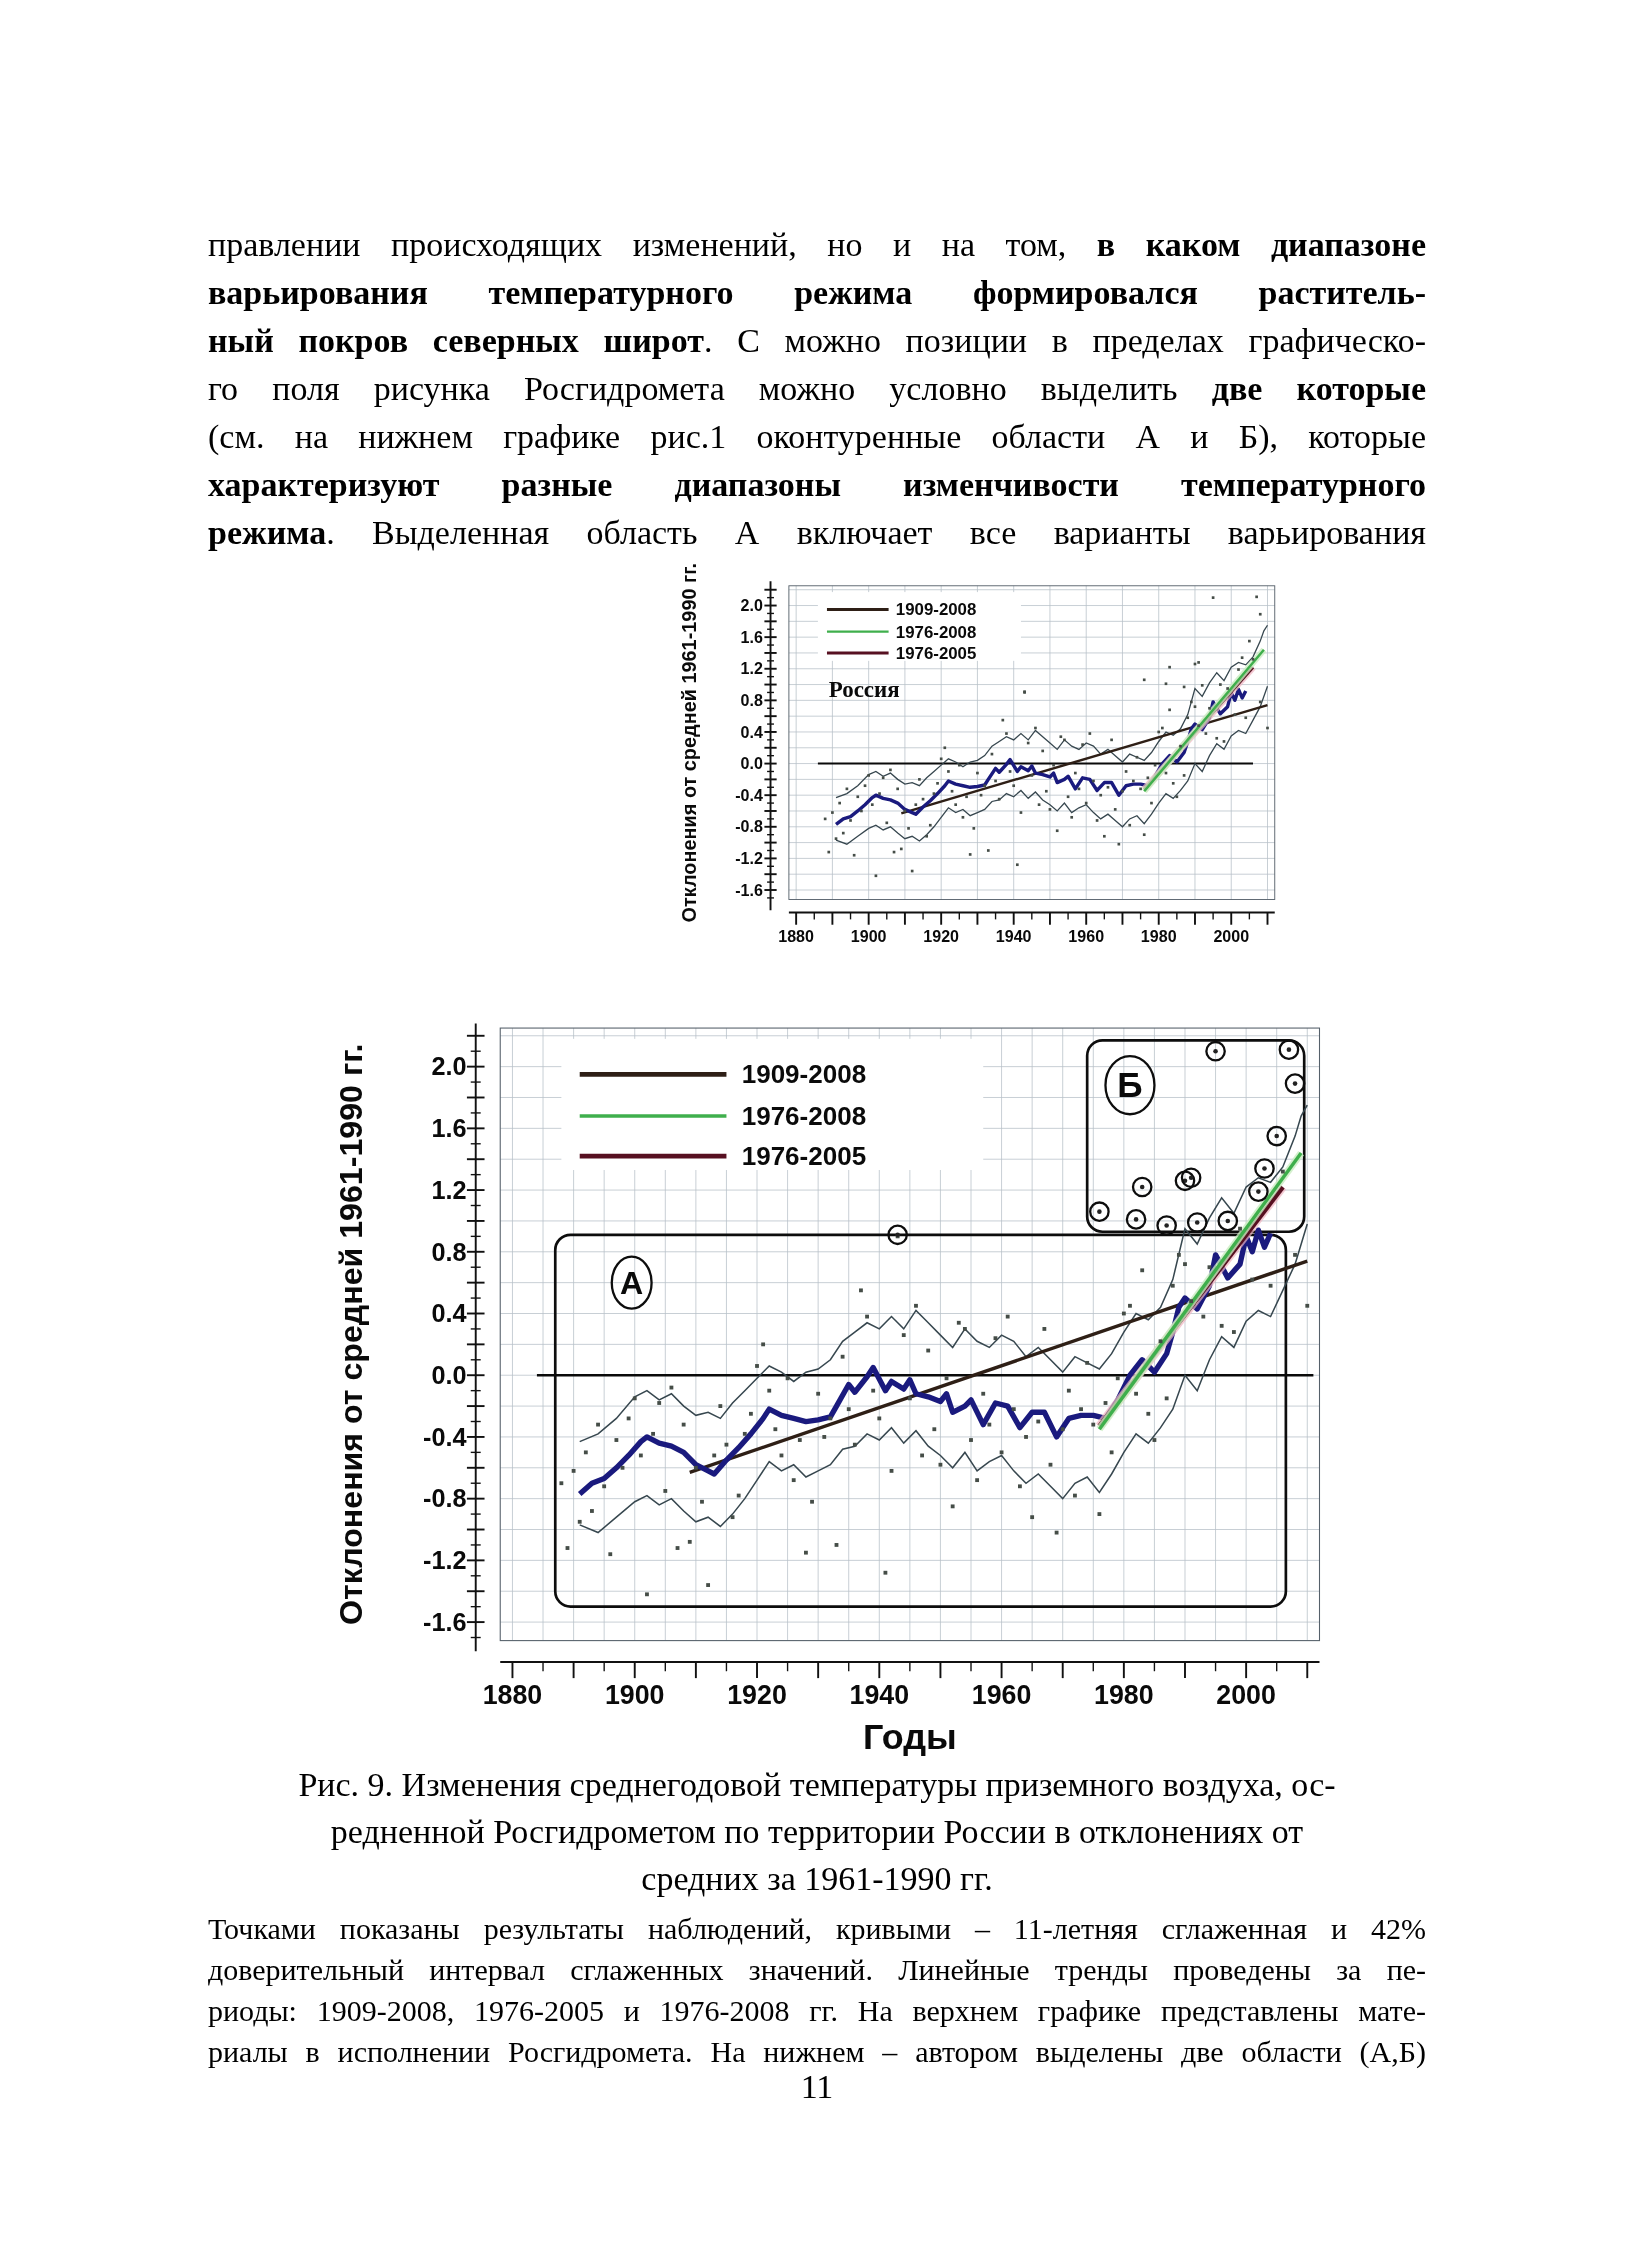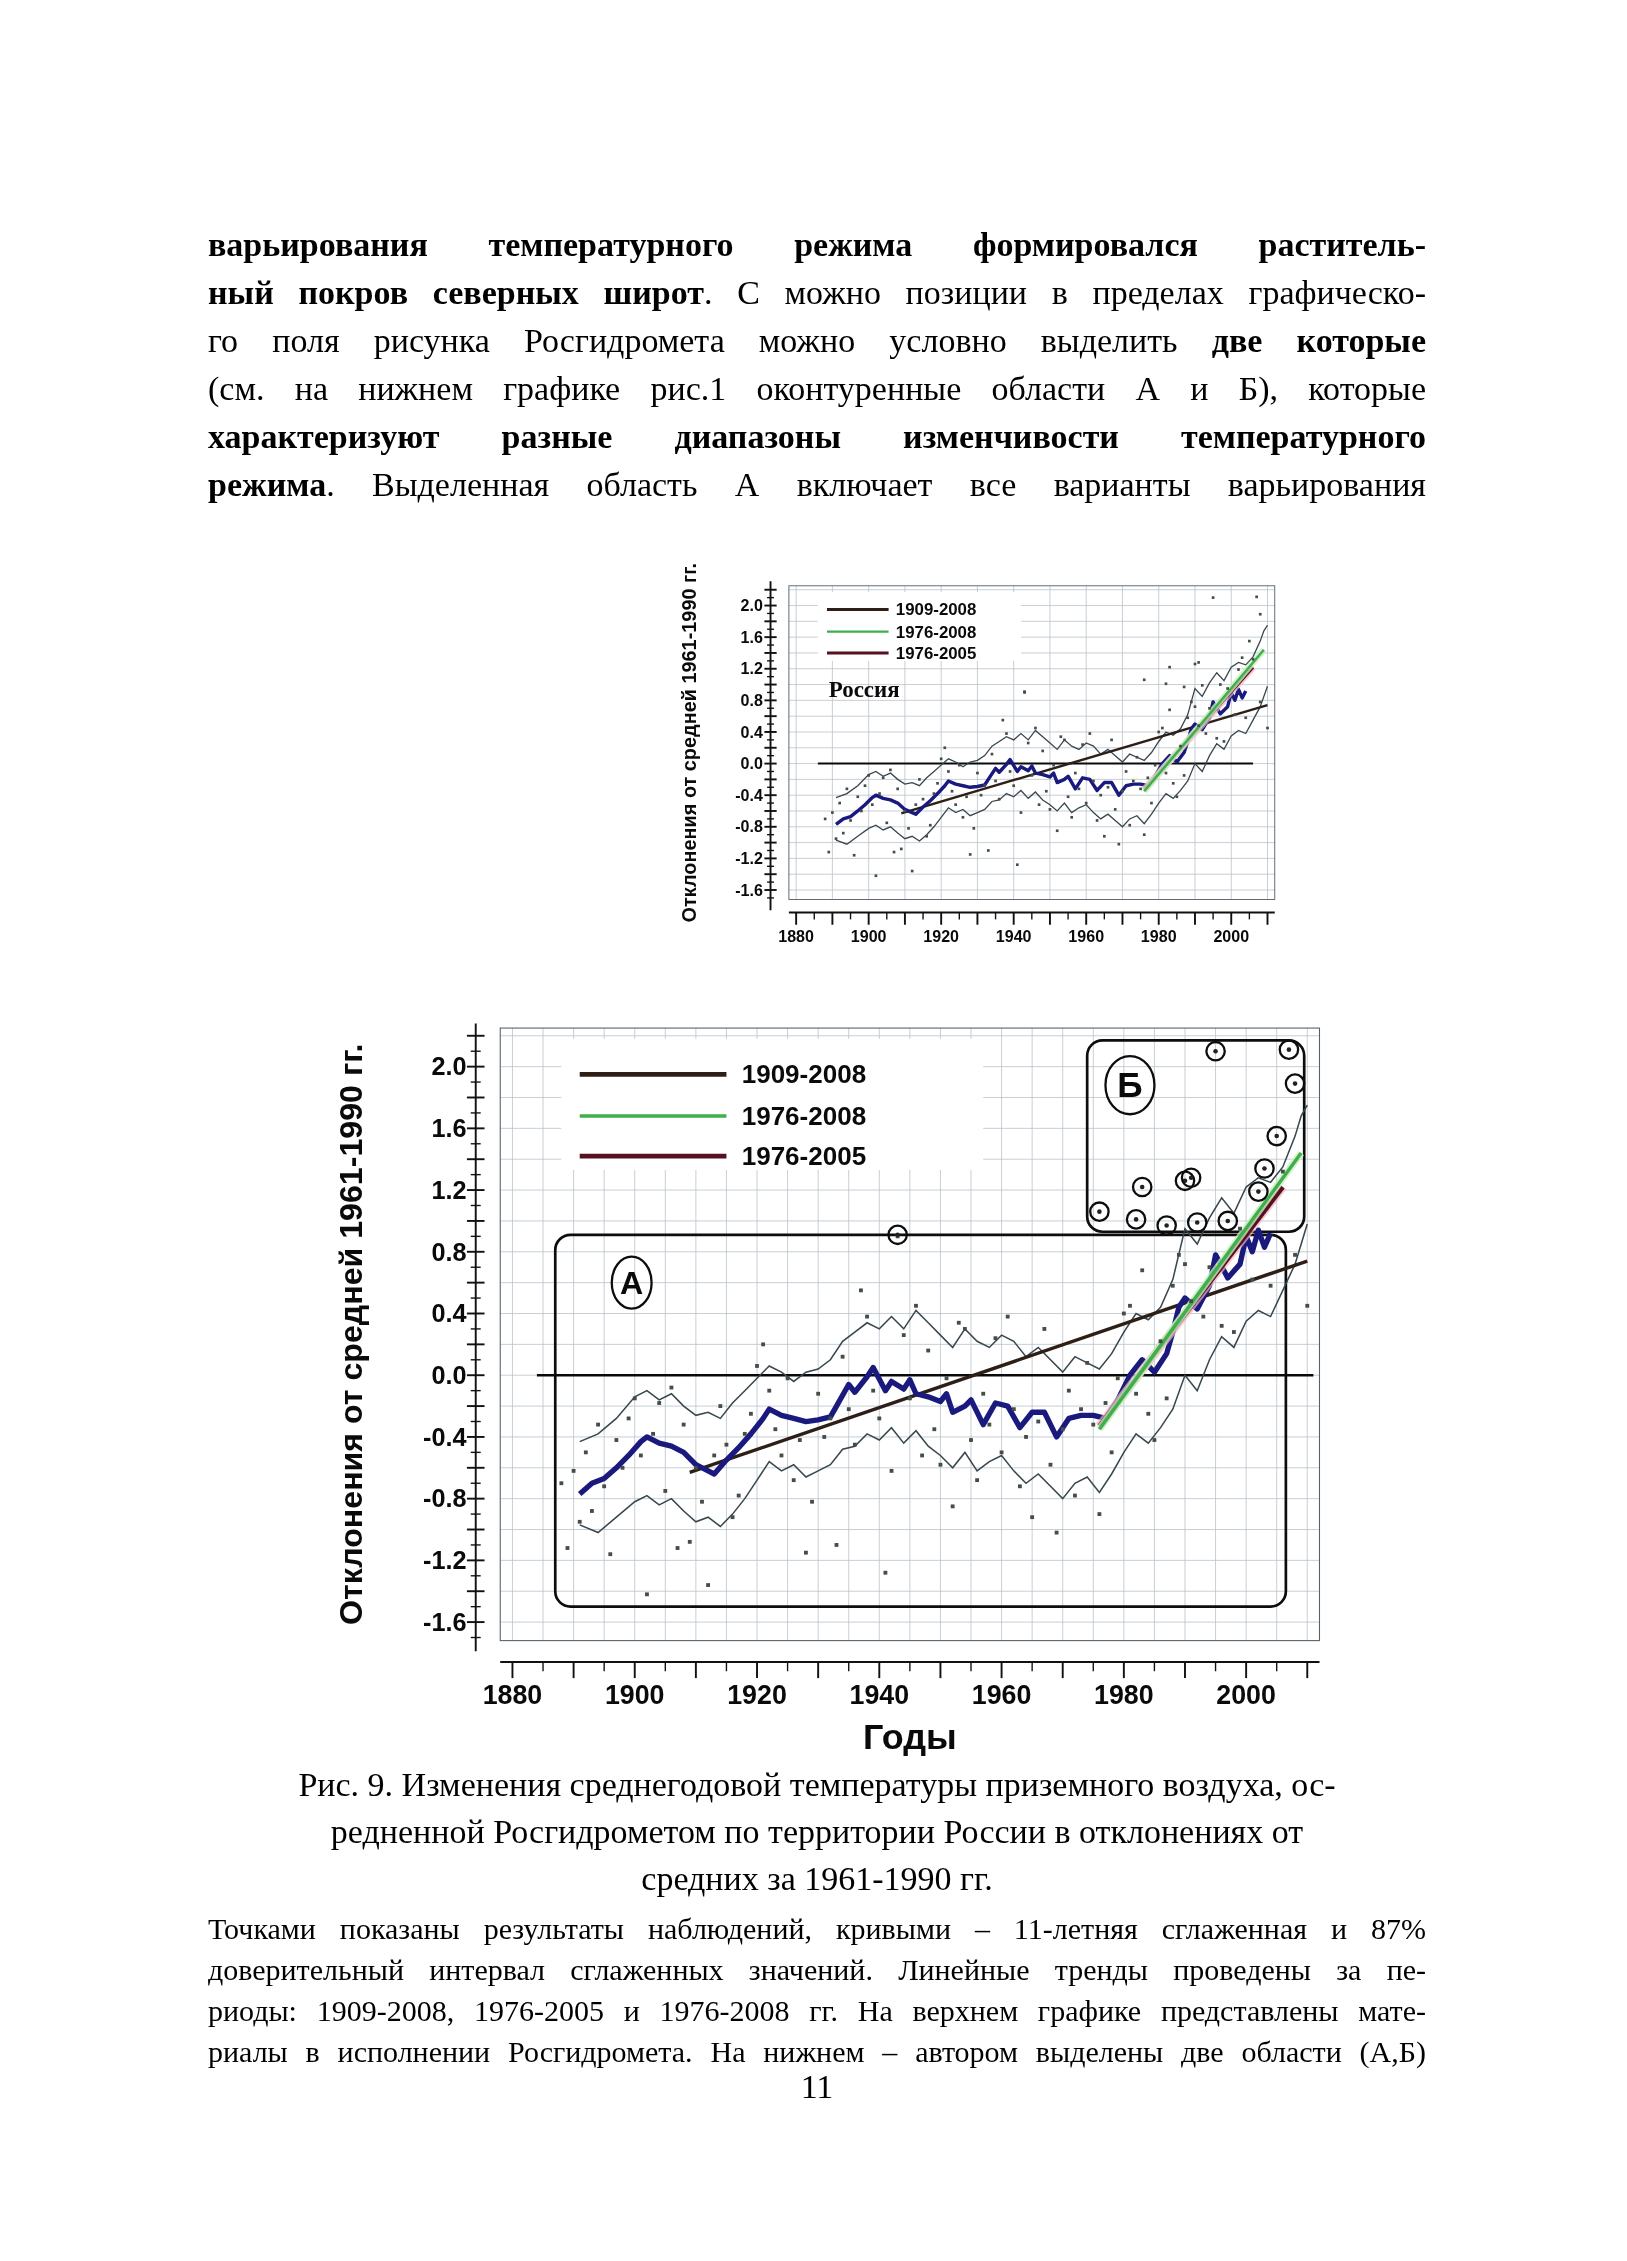--- a/index.html
+++ b/index.html
@@ -18,20 +18,21 @@
   .pagenum{position:absolute;left:208px;width:1218px;text-align:center;font-size:34px;}
   svg text{font-family:"Liberation Sans",sans-serif;font-weight:bold;fill:#0a0a0a;}
   svg .serifTxt{font-family:"Liberation Serif",serif;}
 </style>
 </head>
 <body>
 
 <div class="page">
 
   <div class="textblock" style="top:221px;">
+    <div class="tline"><span>правлении происходящих изменений, но и на том, </span><span class="b">в каком диапазоне</span><span></span></div>
     <div class="tline"><span></span><span class="b">варьирования температурного режима формировался раститель-</span><span></span></div>
     <div class="tline"><span></span><span class="b">ный покров северных широт</span><span>. С можно позиции в пределах графическо-</span></div>
     <div class="tline"><span>го поля рисунка Росгидромета можно условно выделить </span><span class="b">две которые</span><span></span></div>
     <div class="tline"><span>(см. на нижнем графике рис.1 оконтуренные области А и Б), которые</span><span class="b"></span><span></span></div>
     <div class="tline"><span></span><span class="b">характеризуют разные диапазоны изменчивости температурного</span><span></span></div>
     <div class="tline"><span></span><span class="b">режима</span><span>. Выделенная область А включает все варианты варьирования</span></div>
   </div>
 
   <div class="figure" style="left:674px;top:559px;width:620px;height:417px;">
     <svg id="chart-top" width="620" height="417" viewBox="0 0 810 545">
@@ -623,21 +624,21 @@
       </svg>
   </div>
 
   <div class="caption" style="top:1761px;">
     <div class="cap-line">Рис. 9. Изменения среднегодовой температуры приземного воздуха, ос-</div>
     <div class="cap-line">редненной Росгидрометом по территории России в отклонениях от</div>
     <div class="cap-line">средних за 1961-1990 гг.</div>
   </div>
 
   <div class="notes" style="top:1908px;">
-    <div class="note-line">Точками показаны результаты наблюдений, кривыми – 11-летняя сглаженная и 87%</div>
+    <div class="note-line">Точками показаны результаты наблюдений, кривыми – 11-летняя сглаженная и 42%</div>
     <div class="note-line">доверительный интервал сглаженных значений. Линейные тренды проведены за пе-</div>
     <div class="note-line">риоды: 1909-2008, 1976-2005 и 1976-2008 гг. На верхнем графике представлены мате-</div>
     <div class="note-line">риалы в исполнении Росгидромета. На нижнем – автором выделены две области (А,Б)</div>
   </div>
 
   <div class="pagenum" style="top:2068px;">11</div>
 
 </div>
 
 

